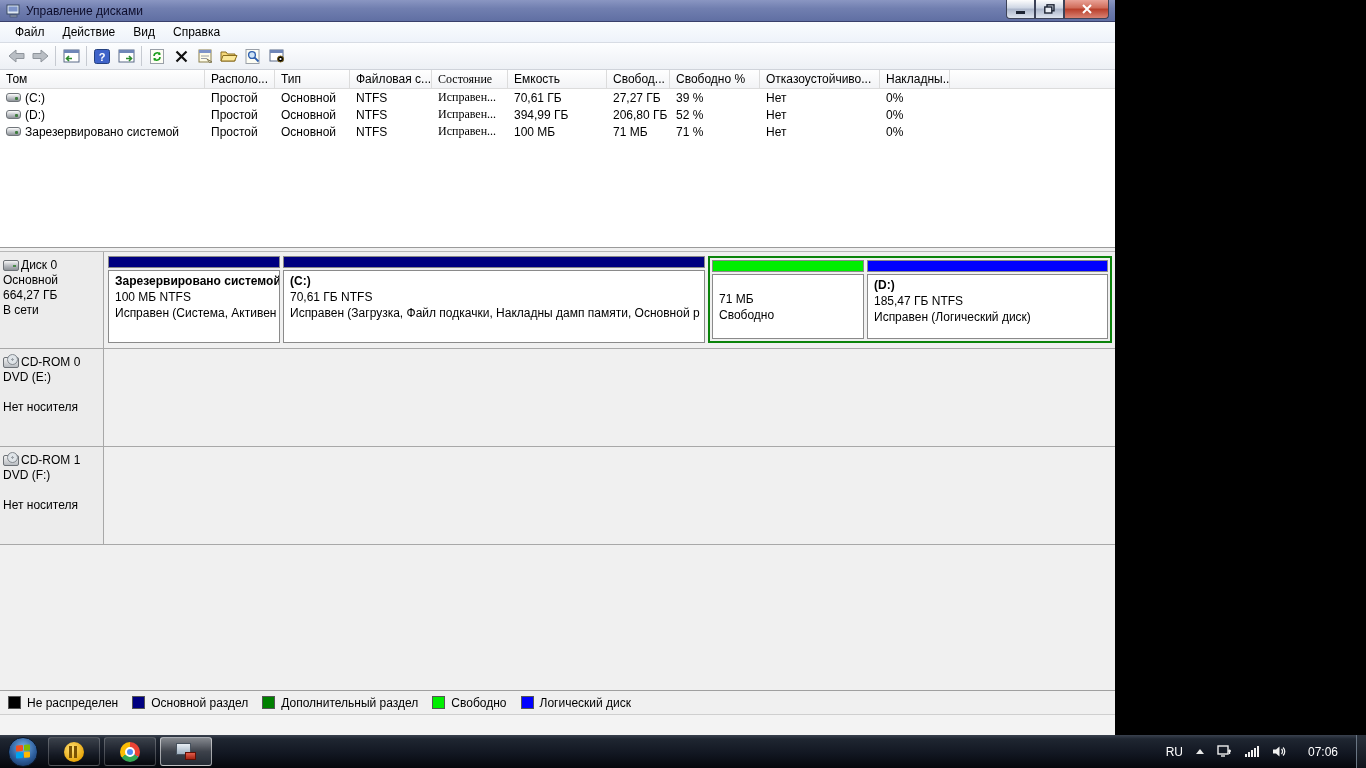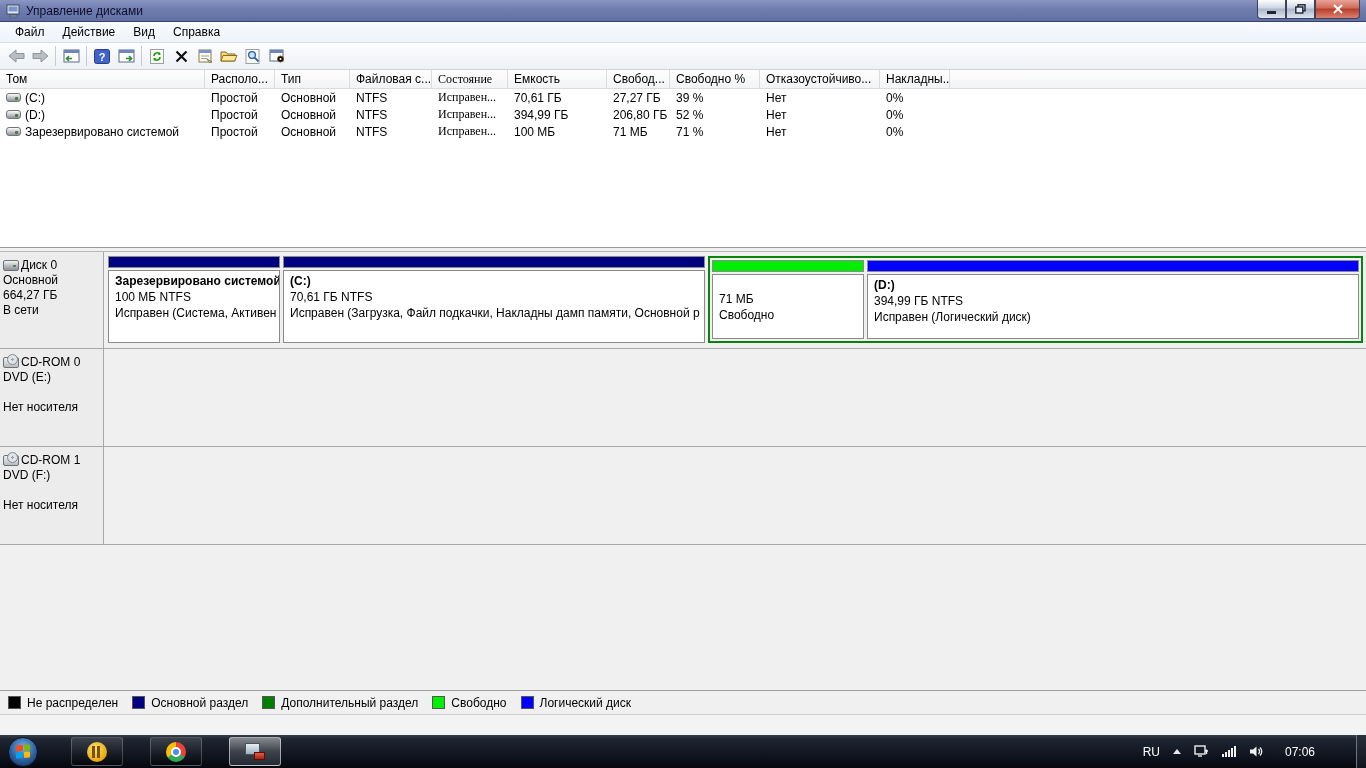--- a/index.html
+++ b/index.html
@@ -1,20 +1,20 @@
 <!DOCTYPE html>
 <html><head>
 <meta charset="utf-8">
 <style>
   * { margin:0; padding:0; box-sizing:border-box; }
   html,body { width:1366px; height:768px; overflow:hidden;
     font-family:"Liberation Sans", sans-serif; font-size:12px; color:#000; background:#000; }
 
   
-  .window { position:absolute; top:0; left:0; width:1366px; height:735px;
+  .window { position:absolute; top:0; left:0; width:1115px; height:735px;
     display:flex; flex-direction:column; background:#f0f0f0; }
 
   .titlebar { height:22px; background:linear-gradient(180deg,#8a96c2 0%,#717fb0 40%,#606fa3 100%);
     display:flex; align-items:center; padding-left:6px; position:relative;
     border-bottom:1px solid #39406b; }
   .titlebar .title { margin-left:5px; color:#0d0d2b; font-size:12px; }
   .win-buttons { position:absolute; right:6px; top:0; display:flex; height:19px; }
   .win-btn { width:29px; height:19px; display:flex; align-items:center; justify-content:center;
     background:linear-gradient(180deg,#fdfdfd 0%,#cdd5e3 45%,#aab4c9 50%,#dfe5ef 100%);
     border:1px solid #3c4257; border-top:none; }
@@ -79,21 +79,21 @@
   
   .legend { height:24px; background:#f0f0f0; border-top:1px solid #a0a0a0;
     display:flex; align-items:center; padding-left:8px; gap:14px; }
   .legend-item { display:flex; align-items:center; gap:6px; }
   .swatch { width:13px; height:13px; border:1px solid #555; }
   .bottom-strip { height:21px; background:#f3f3f3; border-top:1px solid #cfcfcf; }
 
   
   .taskbar { position:absolute; left:0; top:735px; width:1366px; height:33px;
     background:linear-gradient(180deg,#39414e 0%,#1f2631 12%,#121722 55%,#05070c 100%);
-    display:flex; align-items:center;gap:23px; }
+    display:flex; align-items:center; }
   .start-orb { width:30px; height:30px; margin:0 10px 0 8px; border-radius:50%;
     background:radial-gradient(circle at 50% 35%, #7ab3e8 0%, #2e5f9e 55%, #10284d 100%);
     border:1px solid #0a1526; display:flex; align-items:center; justify-content:center; }
   .orb-flag { width:14px; height:13px; display:grid; grid-template-columns:1fr 1fr; grid-template-rows:1fr 1fr; gap:1px; transform:skewY(-4deg); }
   .orb-flag i { border-radius:1px; }
   .task-btn { width:52px; height:29px; margin-right:4px; border-radius:3px;
     border:1px solid rgba(255,255,255,0.22);
     background:linear-gradient(180deg, rgba(255,255,255,0.12), rgba(255,255,255,0.03) 55%, rgba(0,0,0,0.2));
     display:flex; align-items:center; justify-content:center; }
   .task-btn.active { border-color:rgba(255,255,255,0.55);
@@ -342,21 +342,21 @@
             <div class="part-strip" style="background-color: rgb(0, 238, 0);"></div>
             <div class="part-body centered">
               <div>71 МБ</div>
               <div>Свободно</div>
             </div>
           </div>
           <div class="part-cell p-d">
             <div class="part-strip" style="background-color: rgb(0, 0, 255);"></div>
             <div class="part-body">
               <div class="pt-title">(D:)</div>
-              <div>394,99 ГБ NTFS</div>
+              <div>185,47 ГБ NTFS</div>
               <div>Исправен (Логический диск)</div>
             </div>
           </div>
         </div>
 
       </div>
     </div>
 
     <div class="disk-row h98">
       <div class="disk-panel">

